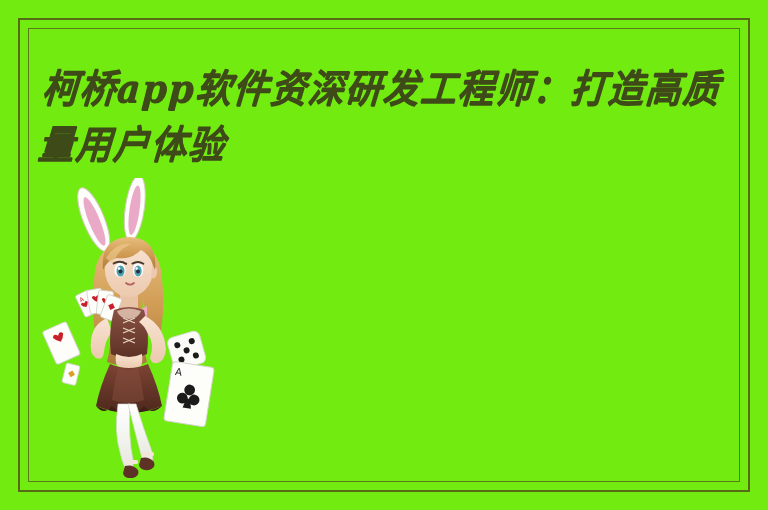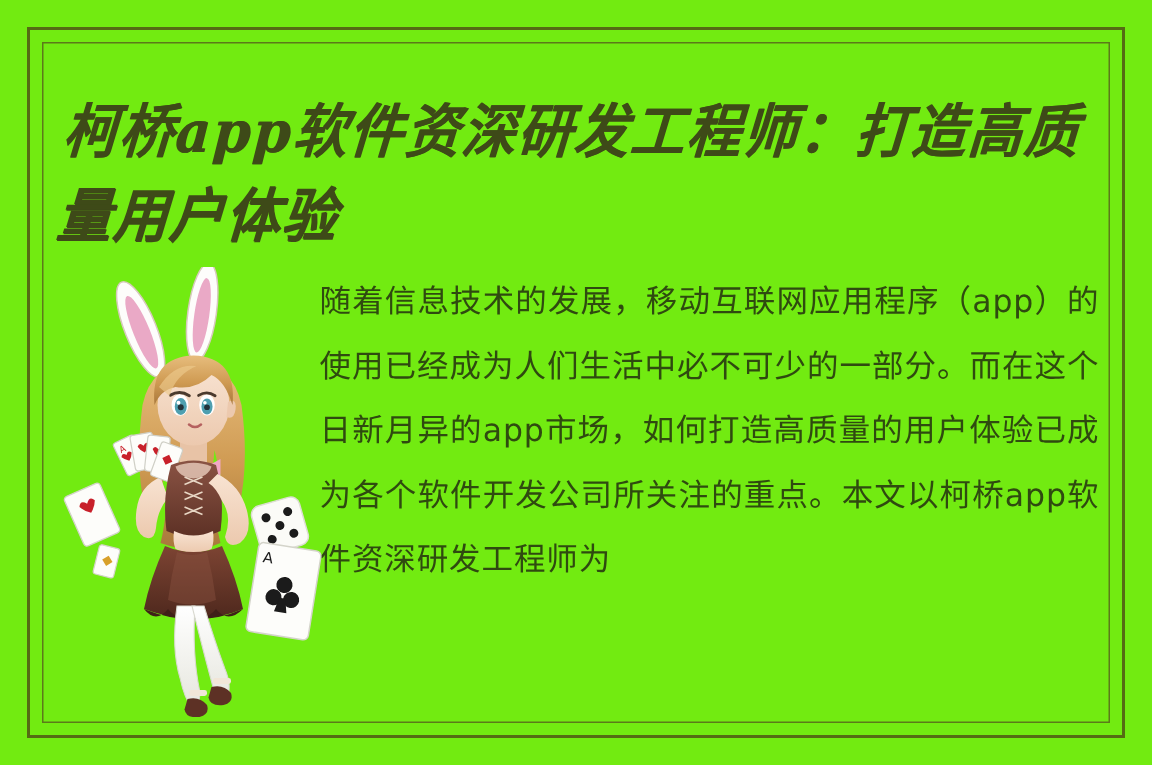--- a/index.html
+++ b/index.html
@@ -99,23 +99,20 @@
 
 <div id="poster">
 
   <div class="frame-outer"></div>
   <div class="frame-inner"></div>
 
   <div class="title-block">
     <h1 class="title-text">柯桥app软件资深研发工程师：打造高质量用户体验</h1>
   </div>
 
-  <div class="body-block">
-    <p class="body-text">随着信息技术的发展，移动互联网应用程序（app）的使用已经成为人们生活中必不可少的一部分。而在这个日新月异的app市场，如何打造高质量的用户体验已成为各个软件开发公司所关注的重点。本文以柯桥app软件资深研发工程师为</p>
-  </div>
 
   <div class="illustration">
     <svg viewBox="0 0 185 300" xmlns="http://www.w3.org/2000/svg" aria-hidden="true">
       <defs>
         <linearGradient id="hairG" x1="0" y1="0" x2="0" y2="1">
           <stop offset="0%" stop-color="#e7bd7d"></stop>
           <stop offset="55%" stop-color="#cf9a52"></stop>
           <stop offset="100%" stop-color="#a8783c"></stop>
         </linearGradient>
         <linearGradient id="skinG" x1="0" y1="0" x2="0" y2="1">

